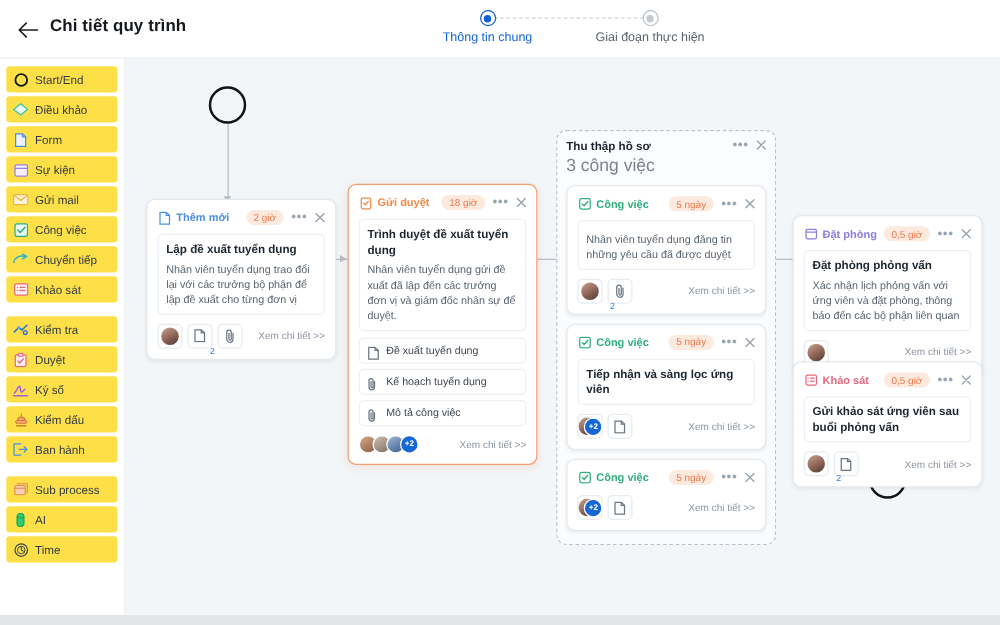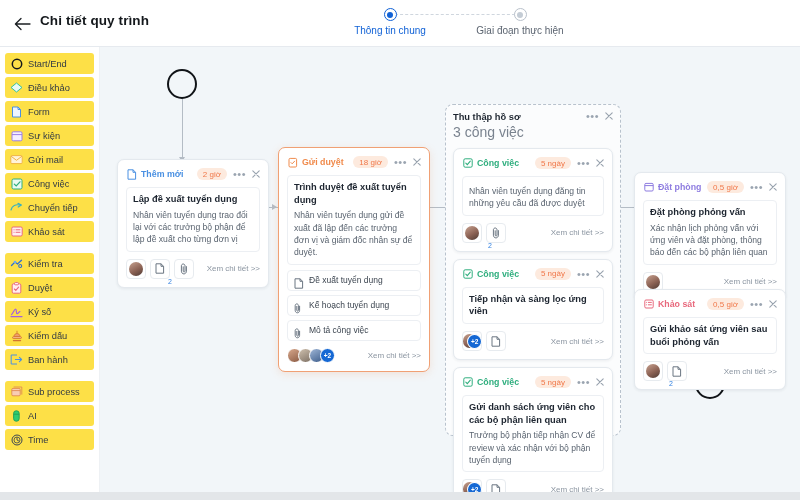--- a/index.html
+++ b/index.html
@@ -666,24 +666,20 @@
             <span class="node-type t-green">Công việc</span>
             <span class="node-head-spacer"></span>
             <span class="badge">5 ngày</span>
             <span class="dots">•••</span>
             <span class="close-x">
               <svg width="8" height="8" viewBox="0 0 8 8">
                   <path d="M.8.8 L7.2 7.2 M7.2.8 L.8 7.2" stroke="#98a2ae" stroke-width="1.1" stroke-linecap="round"></path>
                 </svg>
             </span>
           </div>
-          <div class="node-body">
-            <div class="node-title">Gửi danh sách ứng viên cho các bộ phận liên quan</div>
-            <div class="node-desc">Trưởng bộ phận tiếp nhận CV để review và xác nhận với bộ phận tuyển dụng</div>
-          </div>
           <div class="foot">
             <span class="chip">
               <span class="avatar" style="margin-right:-6px"></span>
               <span class="av-more" style="position:relative;left:1px">+2</span>
             </span>
             <span class="chip">
               <svg width="10" height="11" viewBox="0 0 10 11">
                   <path d="M1 .8 H6 L8.6 3.3 V10.2 H1 Z" fill="none" stroke="#6b7682" stroke-width="1"></path>
                   <path d="M6 .8 V3.3 H8.6" fill="none" stroke="#6b7682" stroke-width="1"></path>
                 </svg>

